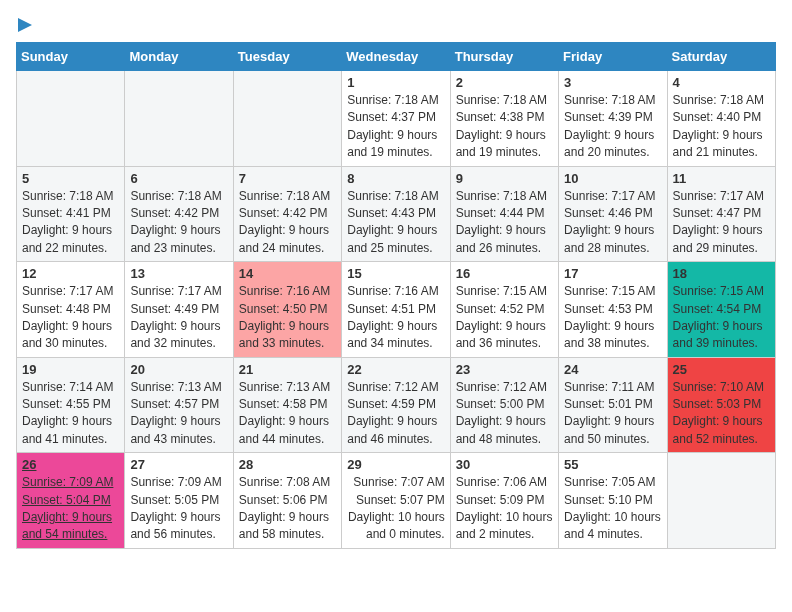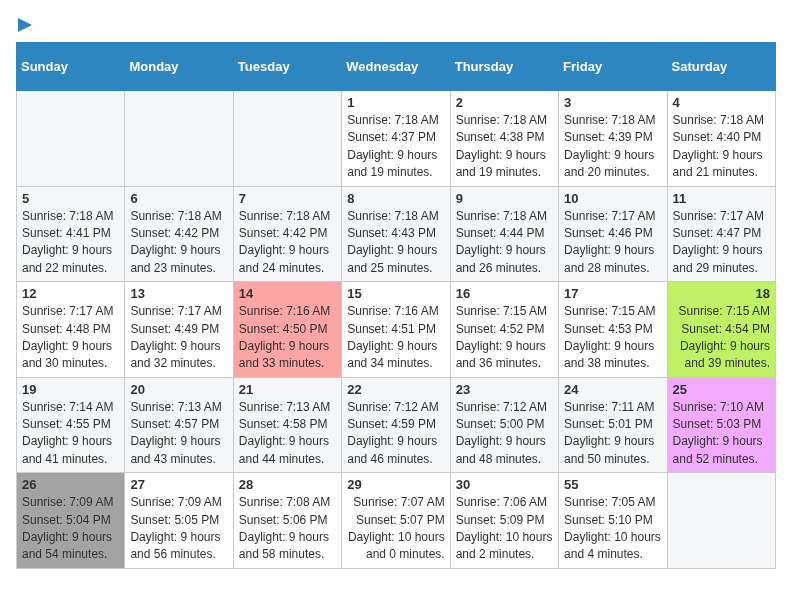--- a/index.html
+++ b/index.html
@@ -51,21 +51,21 @@
     .calendar {
       width: 100%;
       border-collapse: collapse;
       border: 1px solid #ccc;
     }
     .calendar th {
       background-color: #2e86c1;
       color: #fff;
       font-size: 13px;
       font-weight: bold;
-      padding: 16px 4px;
+      padding: 6px 4px;
       text-align: left;
       border: 1px solid #2e86c1;
     }
     .calendar td {
       vertical-align: top;
       border: 1px solid #ccc;
       padding: 4px 5px;
       width: 108px;
       min-height: 80px;
       font-size: 10.5px;
@@ -248,21 +248,21 @@
 Daylight: 9 hours
 and 36 minutes.</div>
         </td>
         <td style="background-color: rgb(255, 255, 255);">
           <span class="day-num">17</span>
           <div class="day-info" style="white-space: pre-line;">Sunrise: 7:15 AM
 Sunset: 4:53 PM
 Daylight: 9 hours
 and 38 minutes.</div>
         </td>
-        <td style="background-color: #bef264; text-align: right;">
+        <td style="background-color: #14b8a6;">
           <span class="day-num">18</span>
           <div class="day-info" style="white-space: pre-line;">Sunrise: 7:15 AM
 Sunset: 4:54 PM
 Daylight: 9 hours
 and 39 minutes.</div>
         </td>
       </tr>
       <tr>
         <td style="background-color: rgb(244, 246, 247);">
           <span class="day-num">19</span>
@@ -299,30 +299,30 @@
 Daylight: 9 hours
 and 48 minutes.</div>
         </td>
         <td style="background-color: rgb(244, 246, 247); margin-top: 28px;">
           <span class="day-num">24</span>
           <div class="day-info" style="white-space: pre-line;">Sunrise: 7:11 AM
 Sunset: 5:01 PM
 Daylight: 9 hours
 and 50 minutes.</div>
         </td>
-        <td style="background-color: #f0abfc;">
+        <td style="background-color: #ef4444;">
           <span class="day-num">25</span>
           <div class="day-info" style="white-space: pre-line;">Sunrise: 7:10 AM
 Sunset: 5:03 PM
 Daylight: 9 hours
 and 52 minutes.</div>
         </td>
       </tr>
       <tr>
-        <td style="background-color: #a3a3a3;">
+        <td style="background-color: #ec4899; text-decoration: underline;">
           <span class="day-num">26</span>
           <div class="day-info" style="white-space: pre-line;">Sunrise: 7:09 AM
 Sunset: 5:04 PM
 Daylight: 9 hours
 and 54 minutes.</div>
         </td>
         <td style="background-color: rgb(255, 255, 255);">
           <span class="day-num">27</span>
           <div class="day-info" style="white-space: pre-line;">Sunrise: 7:09 AM
 Sunset: 5:05 PM

